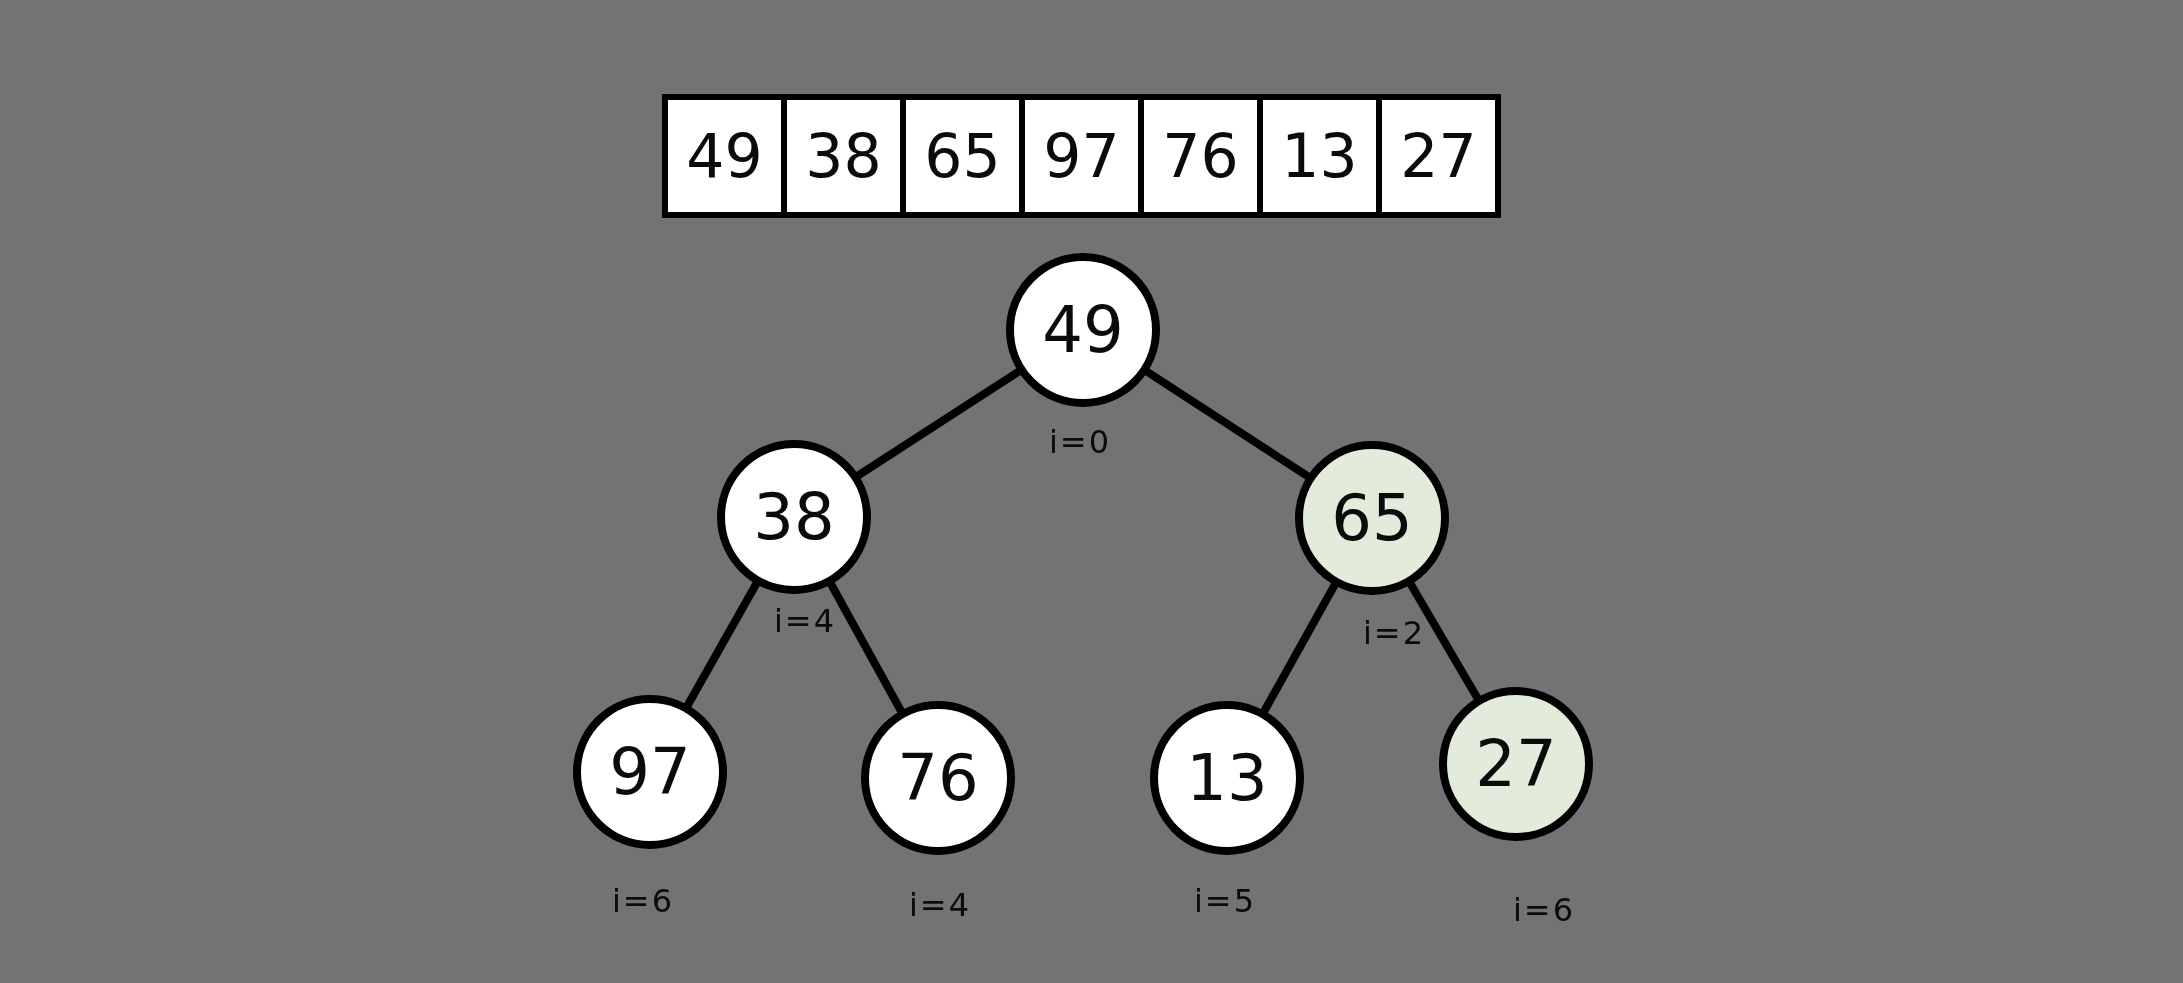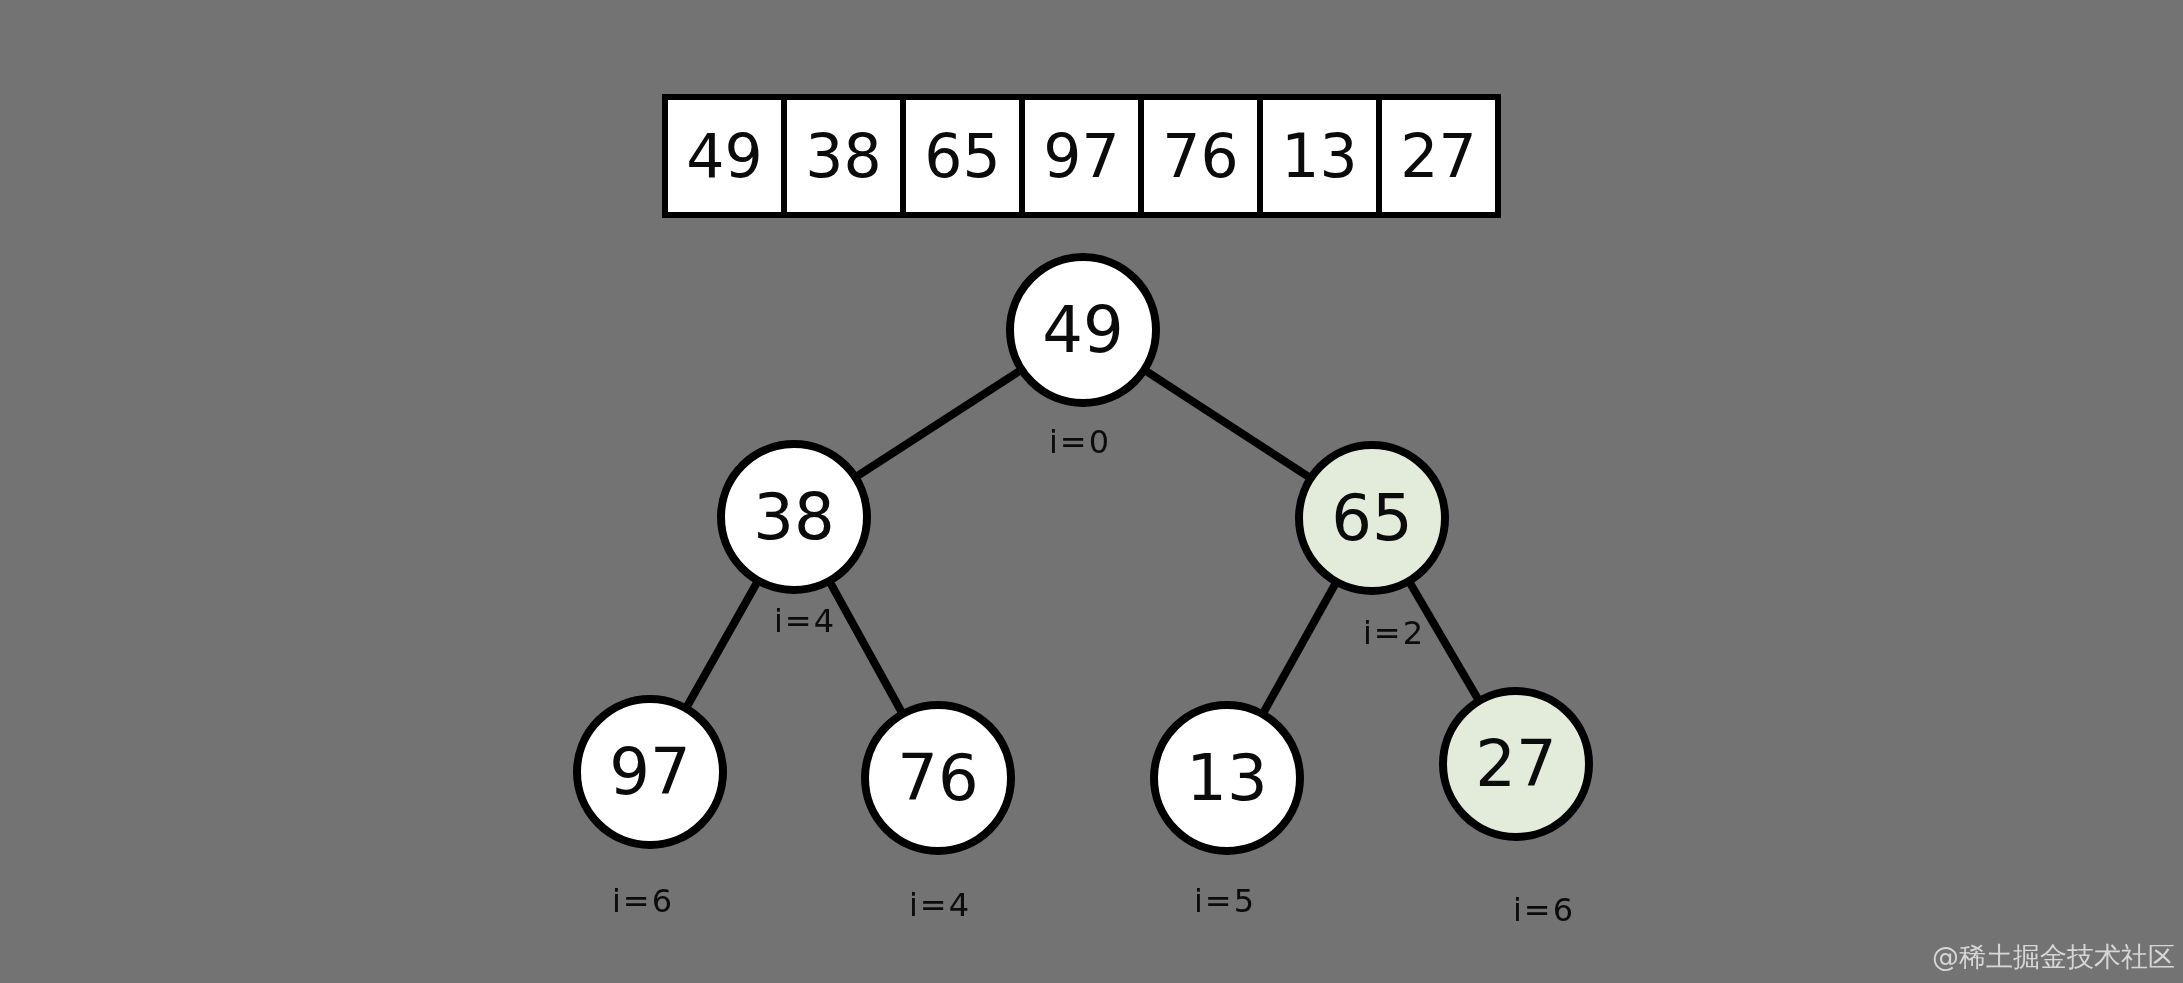--- a/index.html
+++ b/index.html
@@ -130,15 +130,14 @@
   </div>
 
   <div class="index-label" style="left:1080px; top:423px;">i=0</div>
   <div class="index-label" style="left:805px;  top:602px;">i=4</div>
   <div class="index-label" style="left:1378px; top:614px;margin-left:16px;">i=2</div>
   <div class="index-label" style="left:643px;  top:882px;">i=6</div>
   <div class="index-label" style="left:940px;  top:886px;">i=4</div>
   <div class="index-label" style="left:1225px; top:882px;text-align:center;">i=5</div>
   <div class="index-label" style="left:1530px; top:891px;margin-left:14px;">i=6</div>
 
-  <div class="watermark" style="color: rgb(214, 214, 214);">@稀土掘金技术社区</div>
 
 </div>
 
 </body></html>

